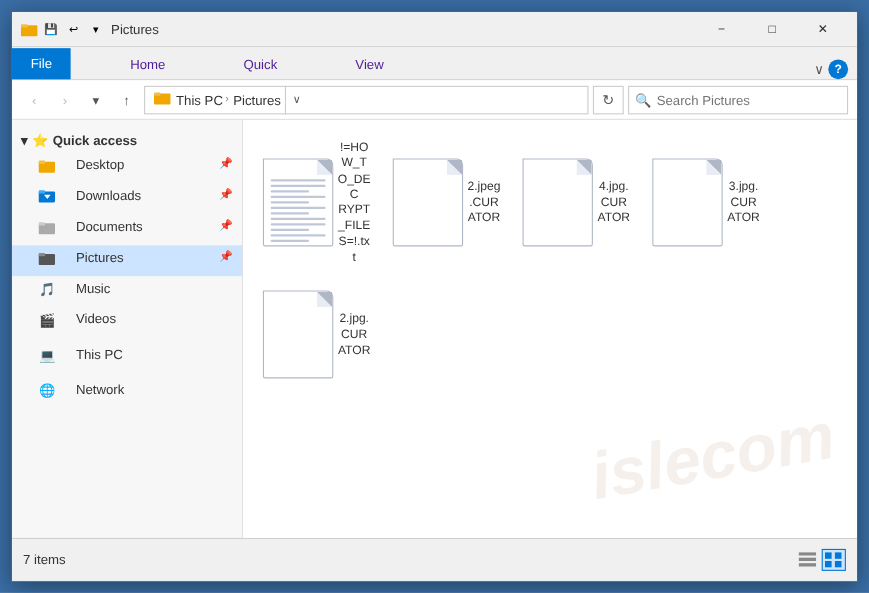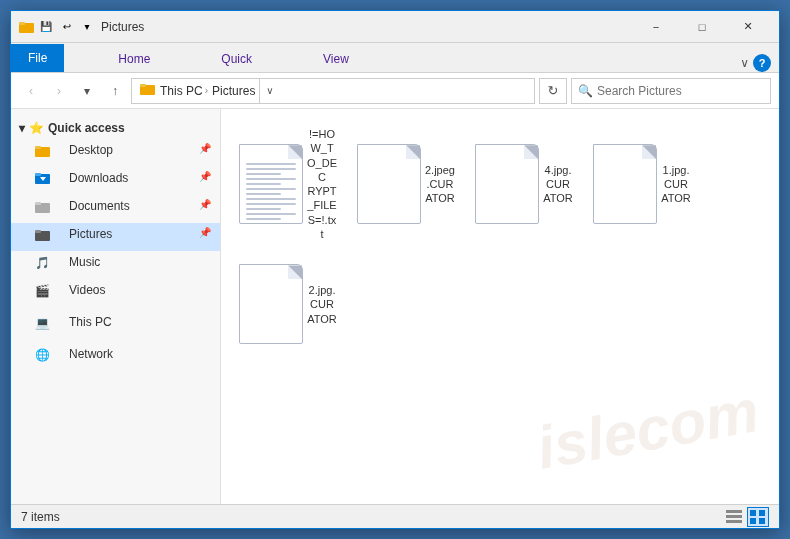--- a/index.html
+++ b/index.html
@@ -353,21 +353,21 @@
       font-size: 11px;
       color: #333;
       text-align: center;
       word-break: break-word;
       line-height: 1.3;
       max-width: 108px;
     }
 
     
     .status-bar {
-      height: 24px;
+      height: 39px;
       background: #f0f0f0;
       border-top: 1px solid #d0d0d0;
       display: flex;
       align-items: center;
       padding: 0 10px;
       font-size: 12px;
       color: #333;
       flex-shrink: 0;
     }
     .status-right {
@@ -581,21 +581,21 @@
         <div class="file-icon-img">
           <div class="doc-shape"></div>
         </div>
         <div class="file-label">4.jpg.CURATOR</div>
       </div>
 
       <div class="file-icon">
         <div class="file-icon-img">
           <div class="doc-shape"></div>
         </div>
-        <div class="file-label">1.jpg.CURATOR</div>
+        <div class="file-label">3.jpg.CURATOR</div>
       </div>
 
       <div class="file-icon">
         <div class="file-icon-img">
           <div class="doc-shape"></div>
         </div>
         <div class="file-label">2.jpg.CURATOR</div>
       </div>
 
     </div>

